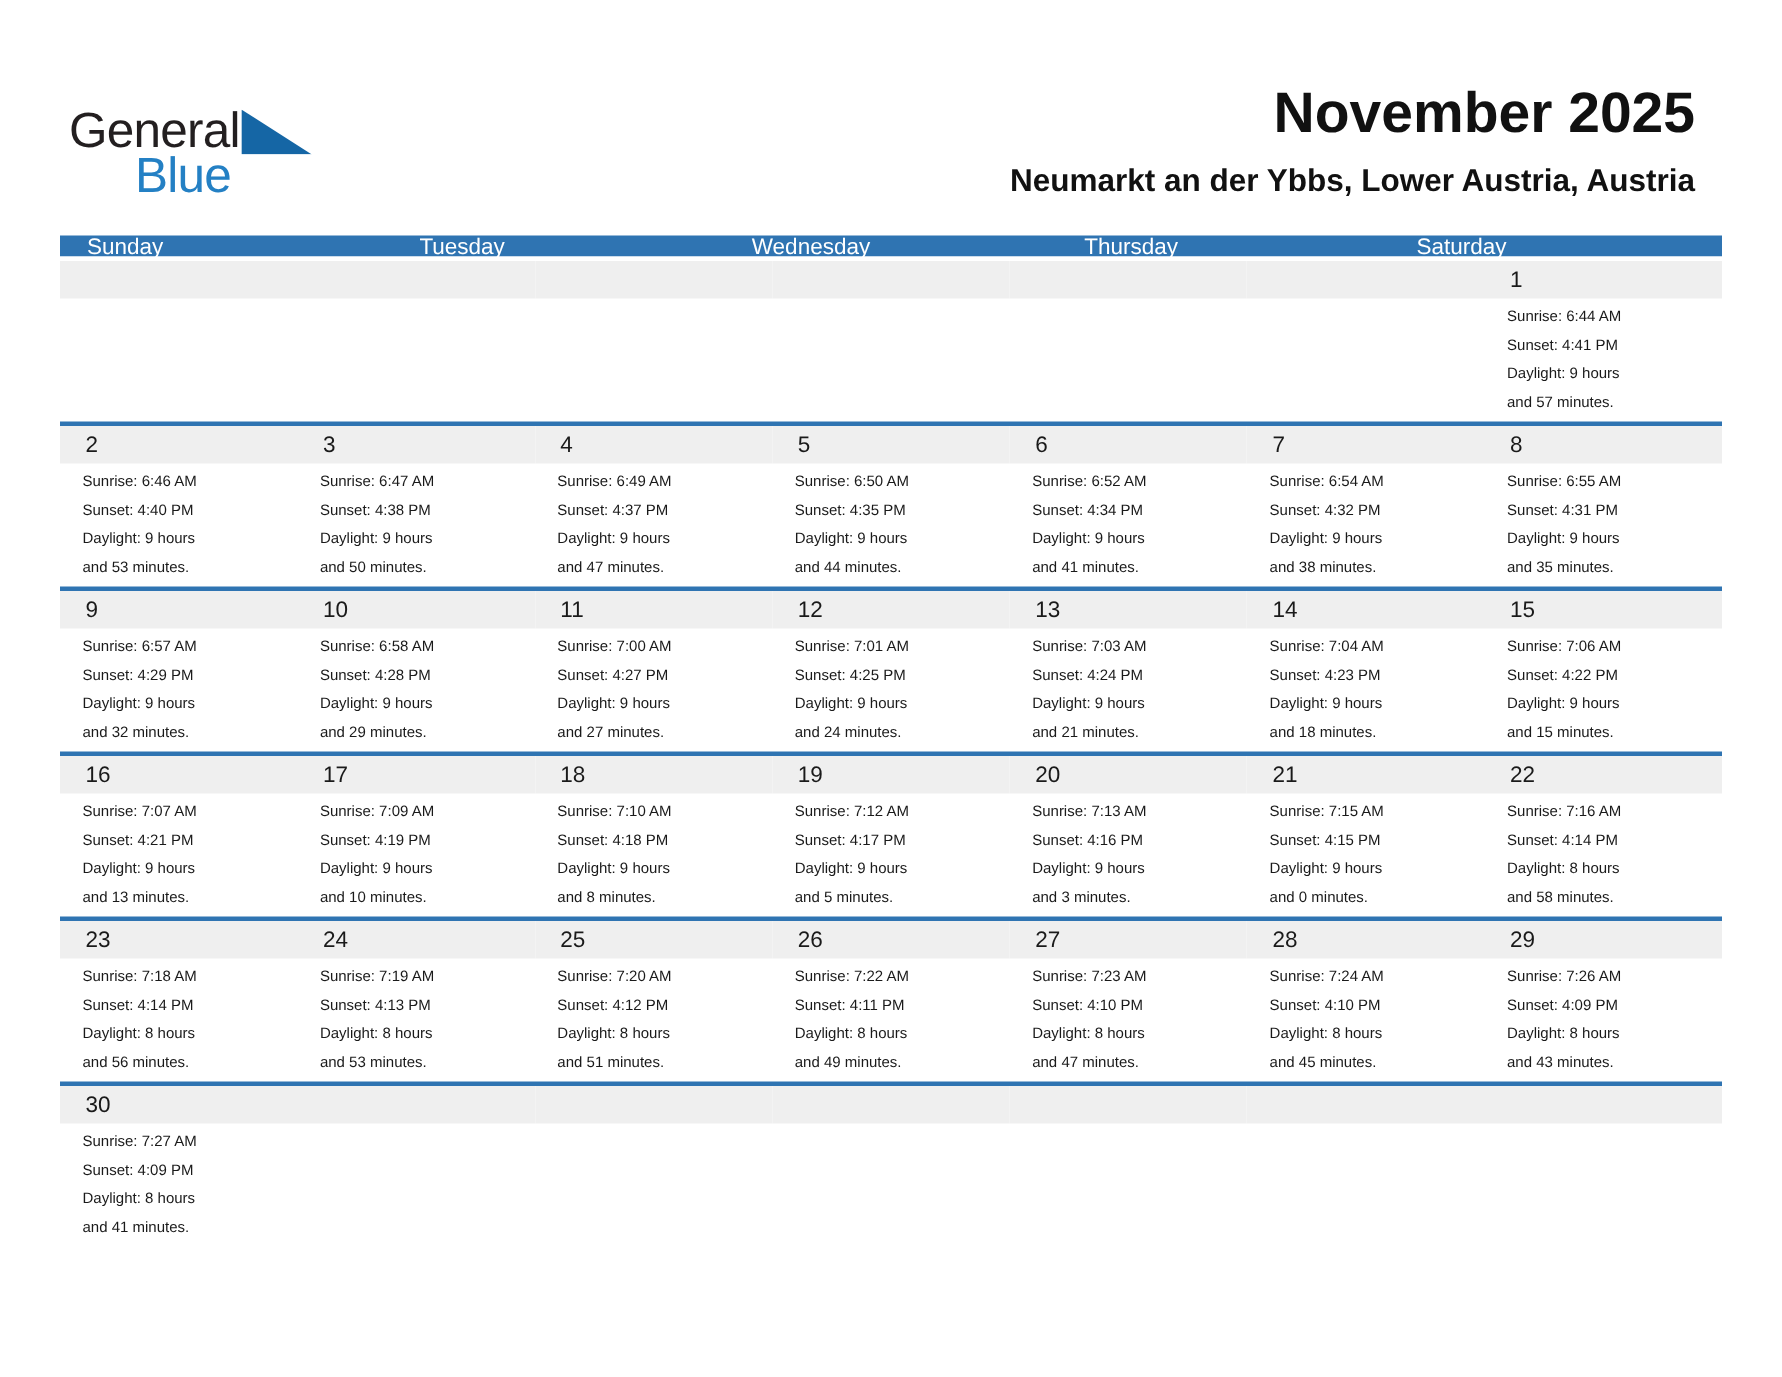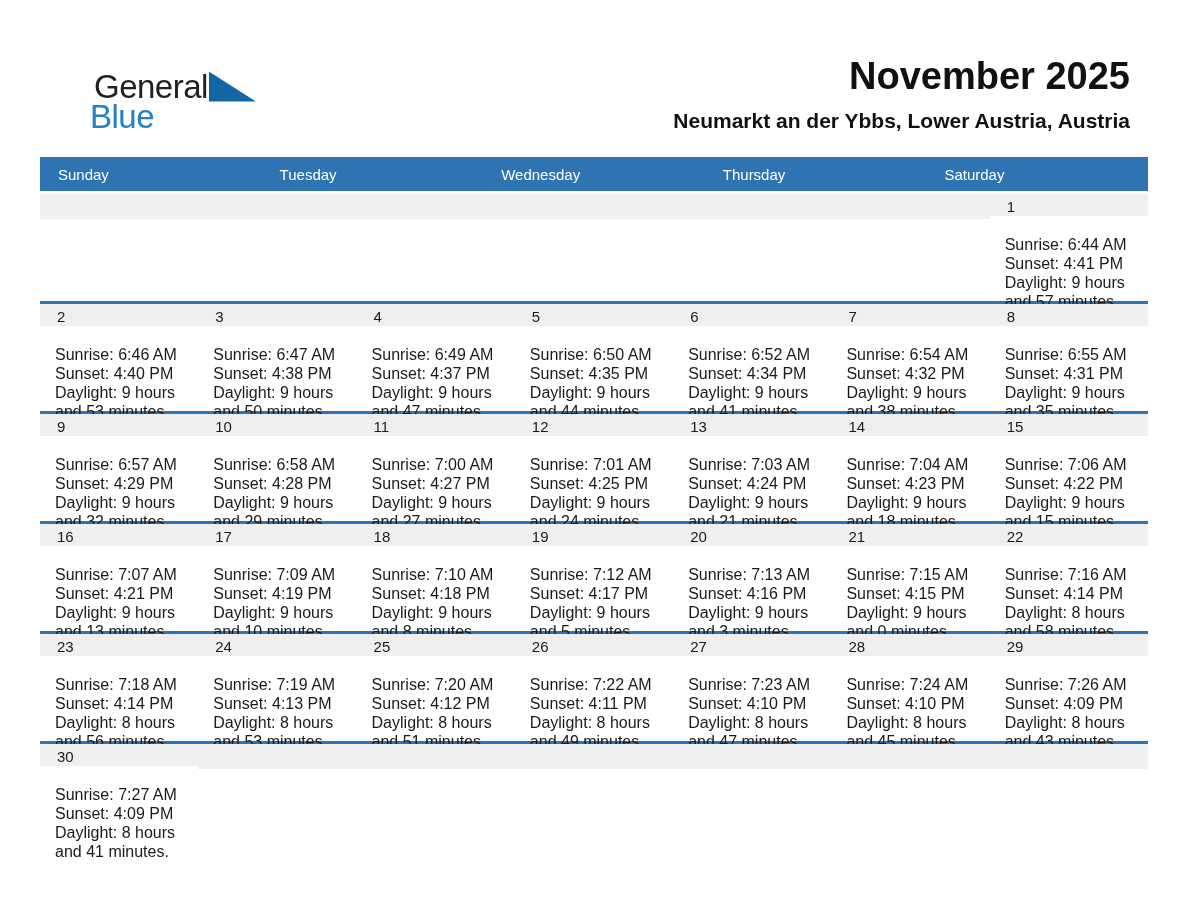--- a/index.html
+++ b/index.html
@@ -1,39 +1,39 @@
 <!DOCTYPE html>
 <html><head>
 <meta charset="utf-8">
 <style>
   html,body{margin:0;padding:0;background:#ffffff;}
   body{width:1188px;height:918px;font-family:"Liberation Sans",sans-serif;}
   .page{position:relative;width:1188px;height:918px;background:#fff;overflow:hidden;}
 
   
   .logo{position:absolute;left:46px;top:70px;}
-  .logo-top{display:flex;align-items:center;margin-left:48px;}
+  .logo-top{display:flex;align-items:flex-end;}
   .logo-general{font-size:33px;color:#231f20;line-height:1;letter-spacing:-0.5px;}
   .logo-triangle{width:47px;height:30px;background:#1566A5;clip-path:polygon(0 0,100% 100%,0 100%);margin-left:1px;}
   .logo-blue{font-size:33px;color:#2480C4;line-height:1;margin-top:-3px;margin-left:44px;letter-spacing:-0.5px;}
 
   
   .titles{position:absolute;top:57px;right:58px;text-align:right;color:#111;}
   .title{font-size:38px;line-height:1;margin:0;font-weight:bold;}
   .subtitle{font-size:21px;line-height:1;margin:15px 0 0;font-weight:bold;}
 
   
   .calendar{position:absolute;left:40px;top:157px;width:1108px;}
-  .weekday-row{display:flex;height:34px;background:#2F74B2;}
+  .weekday-row{display:flex;height:14px;background:#2F74B2;}
   .weekday-cell{flex:1 1 0;box-sizing:border-box;padding-left:18px;display:flex;align-items:center;color:#ffffff;font-size:15px;}
   .week-row{display:flex;height:107px;border-top:3px solid #2F74B2;background:#fff;}
   .week-row.first{border-top:none;padding-top:3px;}
   .day-cell{flex:1 1 0;box-sizing:border-box;display:flex;flex-direction:column;min-width:0;}
   .date-strip{height:25px;box-sizing:border-box;background:#EFEFEF;padding:4px 0 0 17px;font-size:15px;color:#1a1a1a;line-height:1.2;}
-  .cell-lines{padding:19px 2px 0 15px;font-size:16px;line-height:19px;color:#1a1a1a;white-space:nowrap;}
+  .cell-lines{padding:3px 2px 0 15px;font-size:10px;line-height:19px;color:#1a1a1a;white-space:nowrap;}
 </style>
 </head>
 <body>
 
 <div class="page">
 
   <div class="logo">
     <div class="logo-top">
       <span class="logo-general">General</span>
       <span class="logo-triangle"></span>

